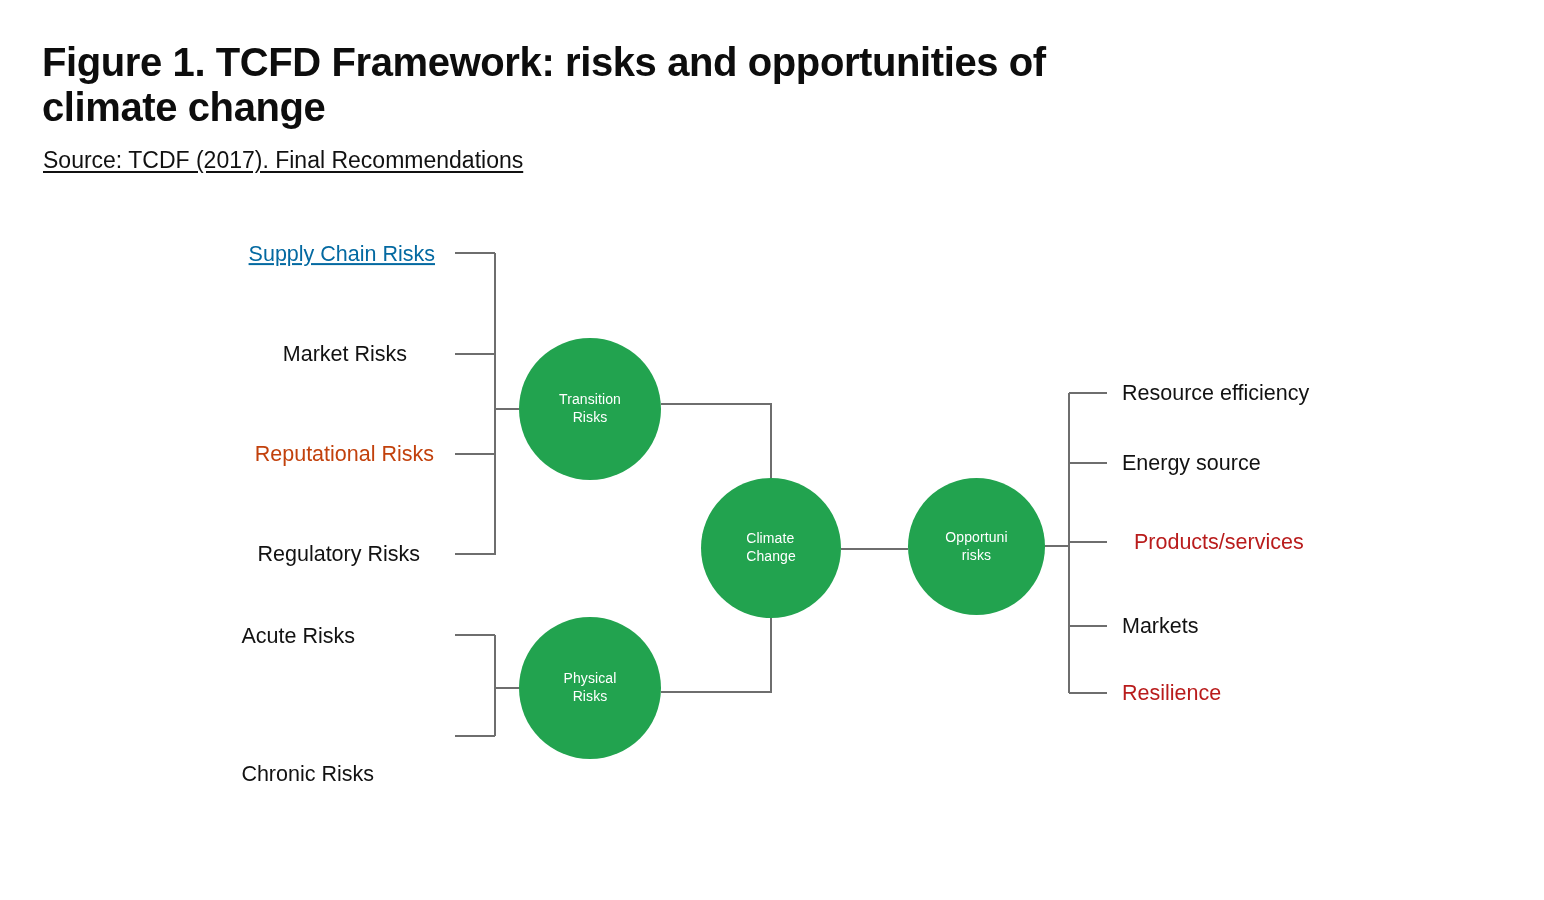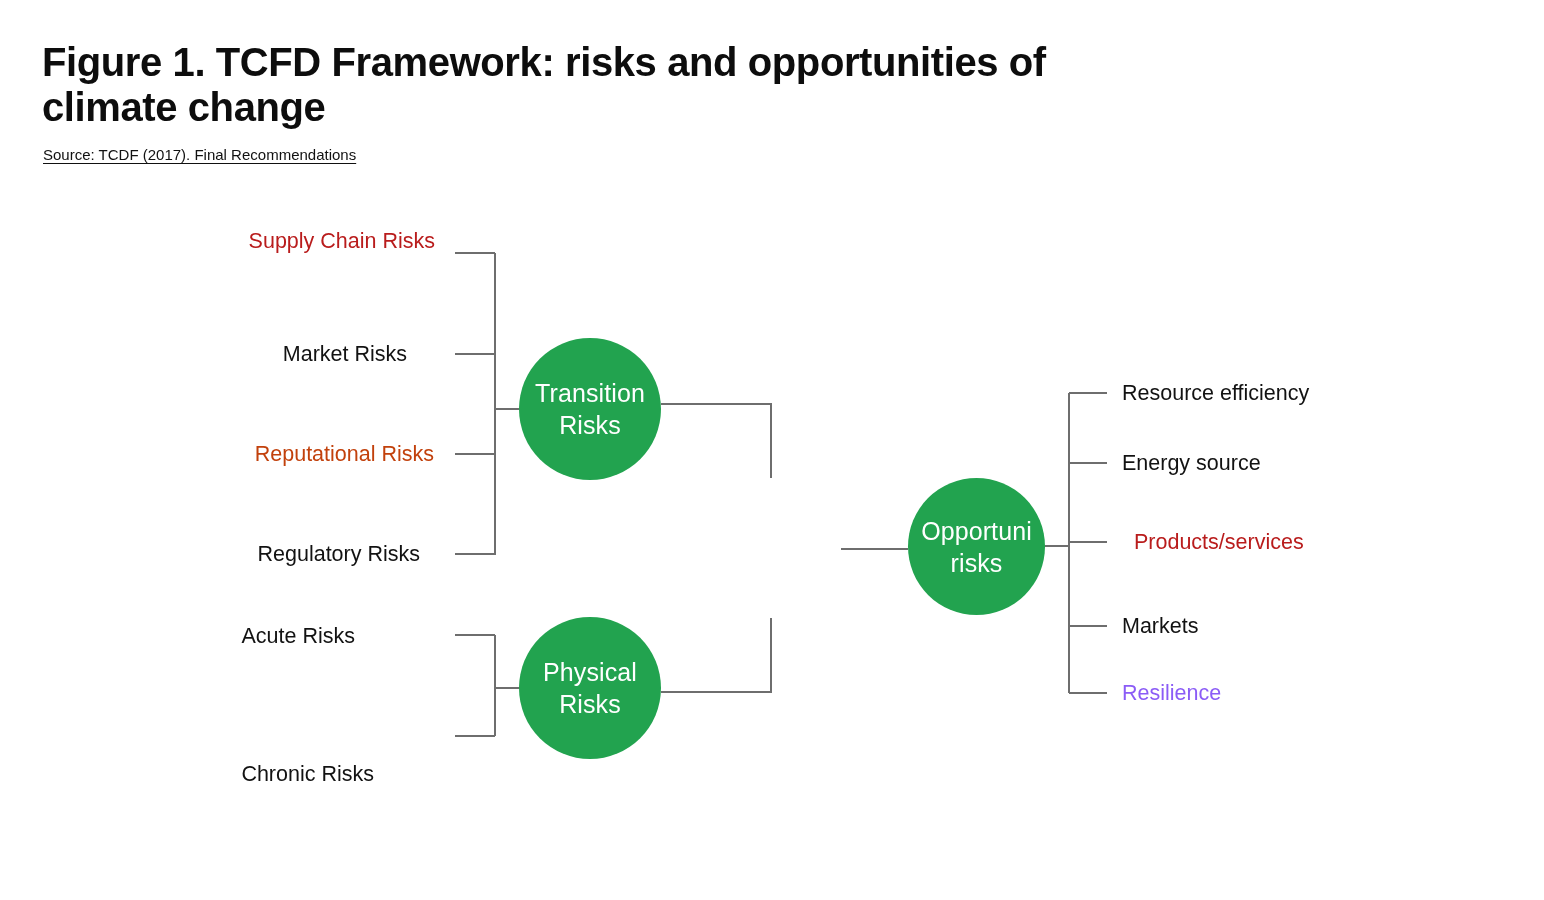--- a/index.html
+++ b/index.html
@@ -30,21 +30,21 @@
     line-height: 1.12;
     font-weight: 700;
     letter-spacing: -0.4px;
     color: #0d0d0d;
     margin: 0;
   }
   #figure-source {
     position: absolute;
     left: 43px;
     top: 146px;
-    font-size: 15px;
+    font-size: 23px;
     line-height: 1.25;
     color: #111111;
     text-decoration: underline;
     text-underline-offset: 3px;
     white-space: nowrap;
   }
 
   
   #diagram {
     position: absolute;
@@ -67,21 +67,21 @@
     position: absolute;
     border-radius: 50%;
     background: var(--node-green, #22a34f);
     display: flex;
     align-items: center;
     justify-content: center;
     box-sizing: border-box;
   }
   .node-label {
     color: #ffffff;
-    font-size: 25px;
+    font-size: 14px;
     line-height: 1.28;
     text-align: center;
     letter-spacing: 0.1px;
     padding: 0 8px;
     white-space: pre-line;
   }
   .node-label.align-left {
     text-align: left;
   }
 
@@ -154,27 +154,31 @@
     <div id="node-transition" class="node-circle" style="--node-green: #22a34f;">
       <span class="node-label" style="color: rgb(255, 255, 255);">Transition
 Risks</span>
     </div>
 
     <div id="node-physical" class="node-circle" style="--node-green: #22a34f;">
       <span class="node-label" style="color: rgb(255, 255, 255);">Physical
 Risks</span>
     </div>
 
+    <div id="node-climate" class="node-circle" style="--node-green: #22a34f;">
+      <span class="node-label align-left" style="color: rgb(255, 255, 255);">Climate
+Change</span>
+    </div>
 
     <div id="node-opportunities" class="node-circle" style="--node-green: #22a34f;">
       <span class="node-label" style="color: rgb(255, 255, 255);">Opportuni
 risks</span>
     </div>
 
-    <div class="leaf-label right-aligned" style="left: 0px; width: 435px; top: 242px; color: #b91c1c;">
+    <div class="leaf-label right-aligned" style="left: 0px; width: 435px; top: 255px; color: #0369a1; text-decoration: underline;">
       <span>Supply Chain Risks</span>
     </div>
     <div class="leaf-label right-aligned" style="left: 0px; width: 367px; top: 355px; color: rgb(18, 18, 18); padding-left: 40px;">
       <span>Market Risks</span>
     </div>
     <div class="leaf-label right-aligned" style="left: 0px; width: 434px; top: 455px; color: #c2410c;">
       <span>Reputational Risks</span>
     </div>
     <div class="leaf-label right-aligned" style="left: 8px; width: 412px; top: 555px; color: rgb(18, 18, 18);">
       <span>Regulatory Risks</span>
@@ -192,18 +196,18 @@
     </div>
     <div class="leaf-label left-aligned" style="left: 1122px; top: 464px; color: rgb(18, 18, 18);">
       <span>Energy source</span>
     </div>
     <div class="leaf-label left-aligned" style="left: 1122px; top: 543px; color: #b91c1c; margin-left: 12px;">
       <span>Products/services</span>
     </div>
     <div class="leaf-label left-aligned" style="left: 1122px; top: 627px; color: rgb(18, 18, 18);">
       <span>Markets</span>
     </div>
-    <div class="leaf-label left-aligned" style="left: 1122px; top: 694px; color: #8b5cf6;">
+    <div class="leaf-label left-aligned" style="left: 1122px; top: 694px; color: #b91c1c;">
       <span>Resilience</span>
     </div>
 
   </div>
 </div>
 
 </body></html>

